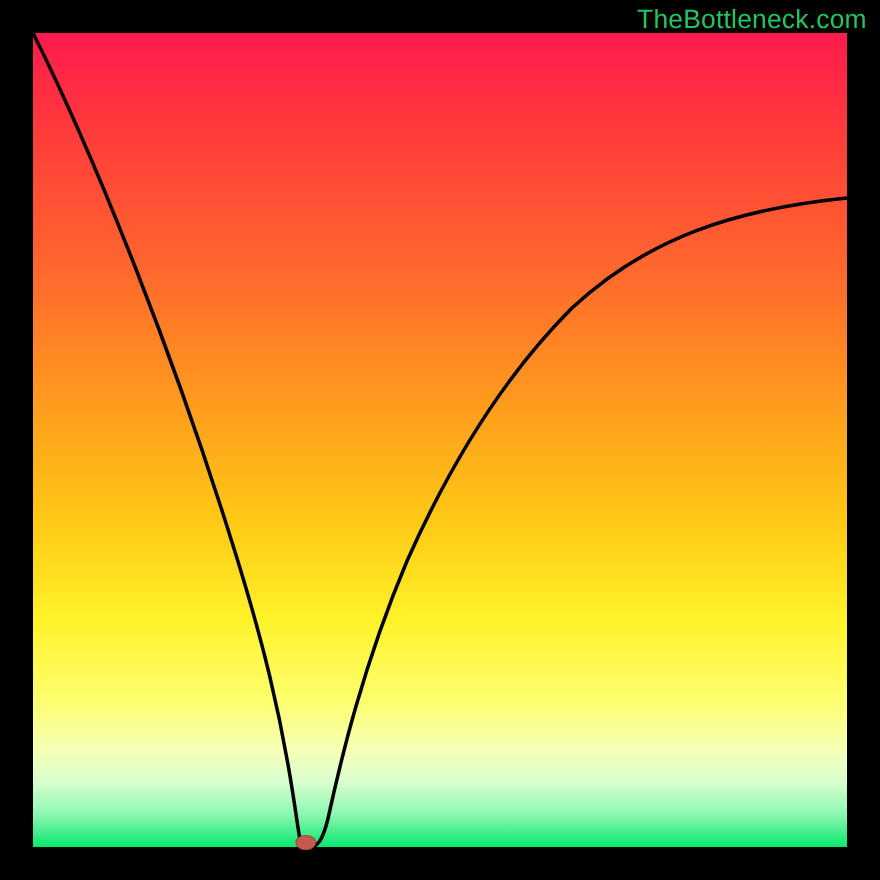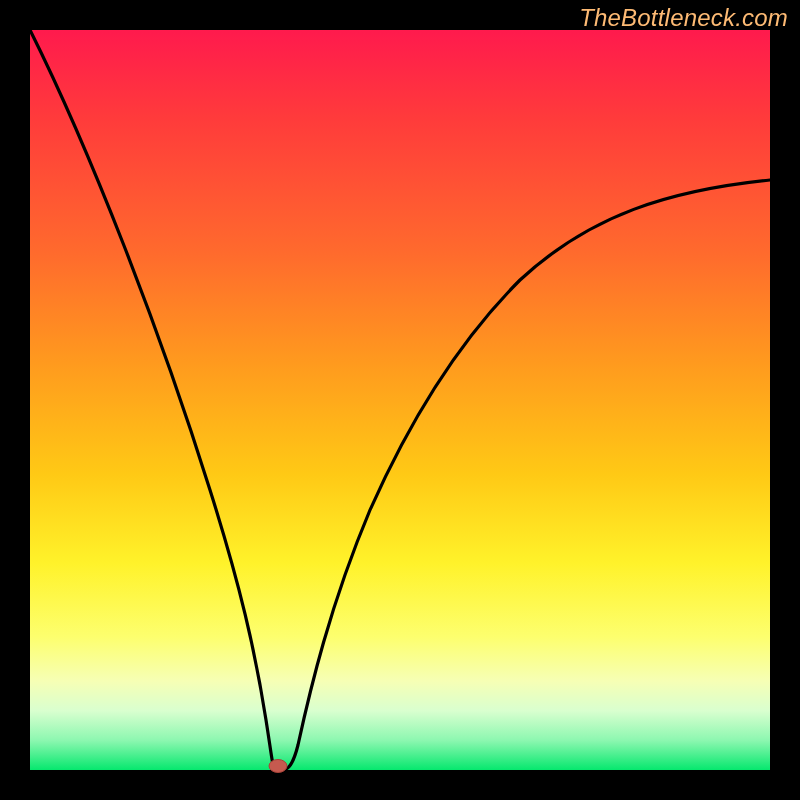--- a/index.html
+++ b/index.html
@@ -43,26 +43,25 @@
     position: absolute;
     inset: 0;
     width: 100%;
     height: 100%;
     overflow: visible;
   }
   .watermark {
     position: absolute;
     top: 4px;
     right: 12px;
-    color: #fdba74;
+    color: #22c55e;
     font-size: 24px;
     font-weight: 500;
     letter-spacing: 0.2px;
     user-select: none;
-    font-style: italic;
   }
 </style>
 </head>
 <body>
 
 <div class="outer">
 
   <div class="watermark">TheBottleneck.com</div>
 
   <div class="plot-area">

